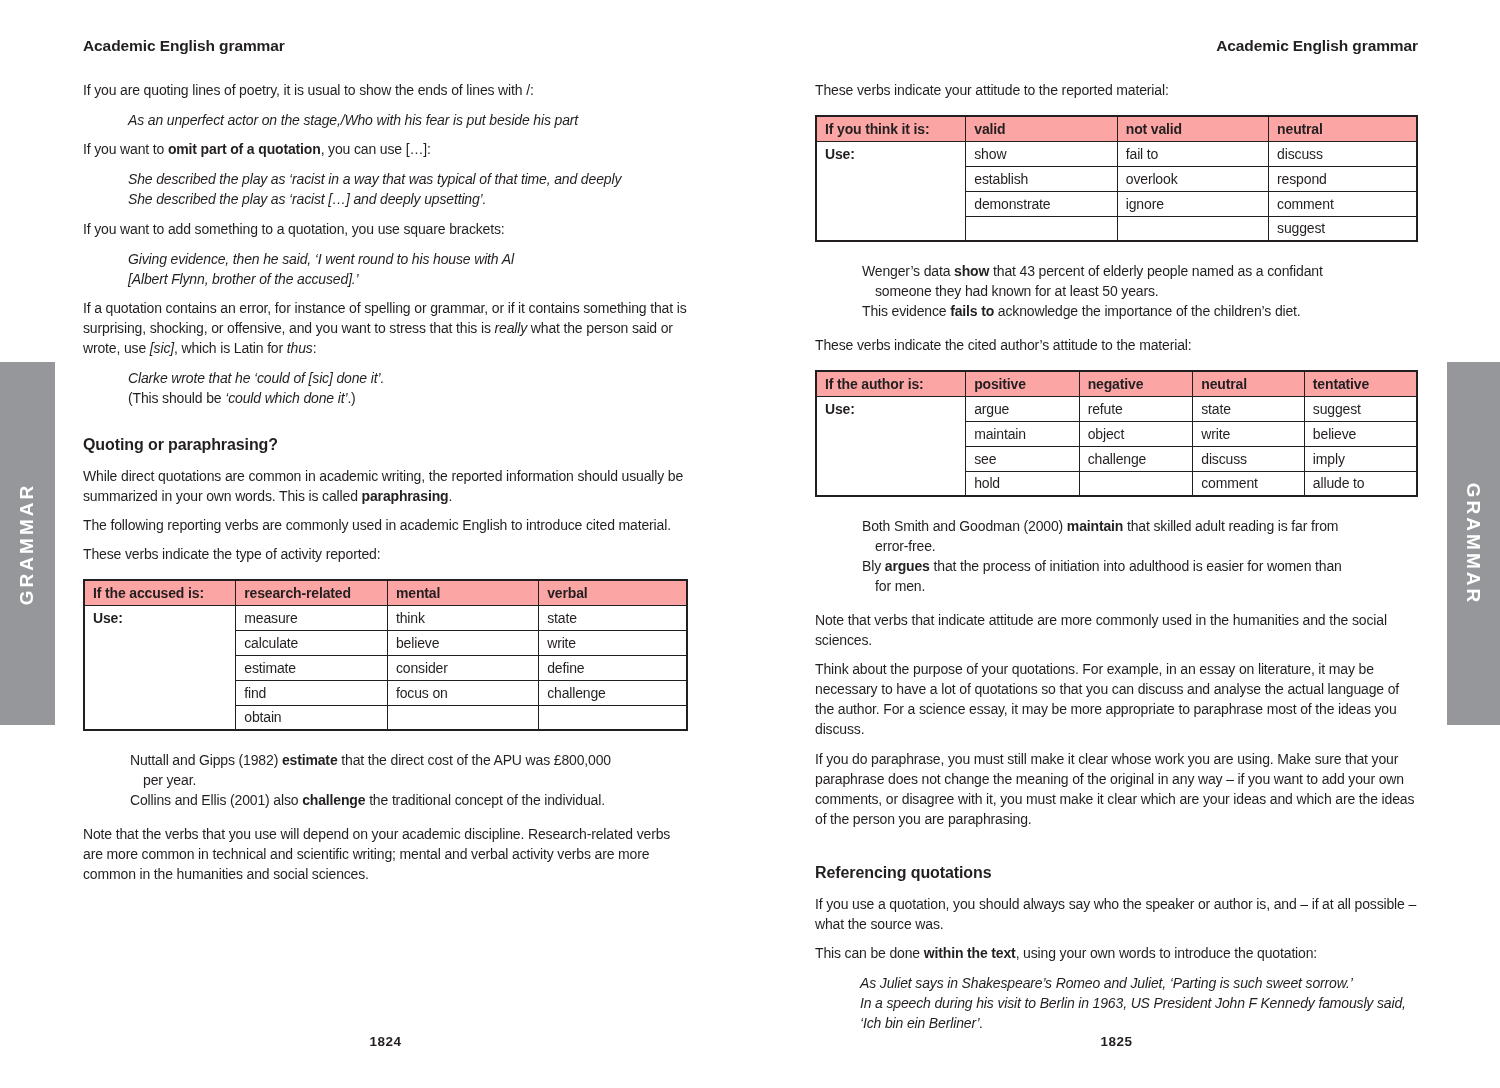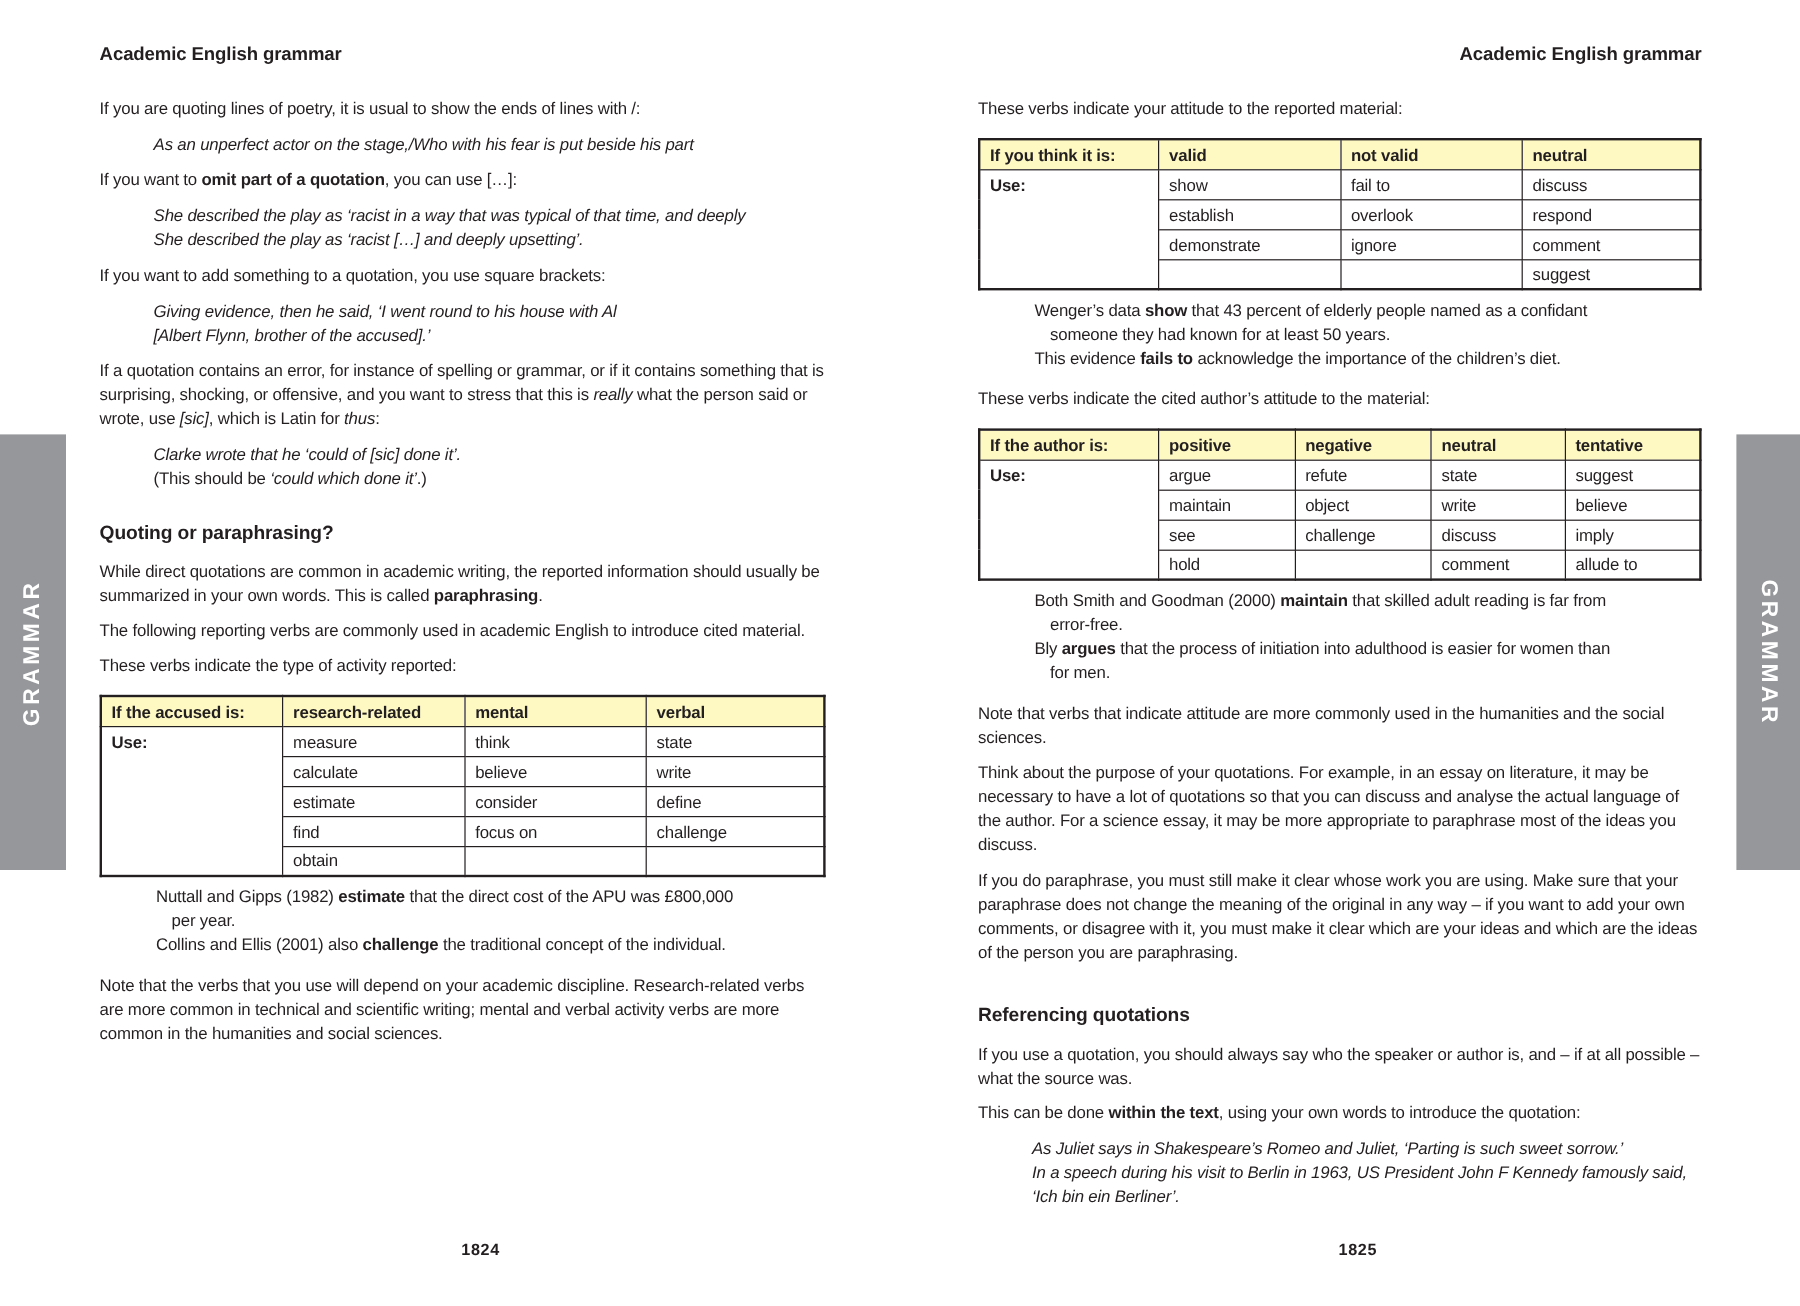--- a/index.html
+++ b/index.html
@@ -28,56 +28,56 @@
   .mt-11 { margin-top:11px !important; }
   .mt-14 { margin-top:14px !important; }
 
   h2.section-heading {
     font-size:16px; font-weight:700; line-height:20px;
     margin:27px 0 0 0; letter-spacing:-0.1px;
   }
   .right-col h2.section-heading { margin-top:34px; }
 
   .example-block { margin:10px 0 0 45px; font-size:14px; line-height:20px; letter-spacing:-0.15px; }
-  .example-block.cite { margin-left:47px; margin-top:6px; }
+  .example-block.cite { margin-left:47px; margin-top:19px; }
   .ex-line { min-height:20px; }
   .ex-line.indent2 { padding-left:13px; }
   .italic { font-style:italic; }
 
   .b { font-weight:700; }
   .i { font-style:italic; }
 
   table.grid {
     border-collapse:collapse; table-layout:fixed; margin-top:15px;
     border:2px solid #231f20;
   }
   .grid th, .grid td {
     border:1.5px solid #231f20; height:25px; padding:0 8px;
     font-size:14px; text-align:left; vertical-align:middle;
     box-sizing:border-box; letter-spacing:-0.15px;
     overflow:hidden; white-space:nowrap;
   }
-  .grid th { background:#fef9c3; font-weight:700; }
+  .grid th { background:#fca5a5; font-weight:700; }
   .grid td.use-cell { font-weight:700; vertical-align:top; padding-top:4px; }
 
   .side-tab {
     position:absolute; top:362px; height:363px; background:#95979a;
     display:flex; align-items:center; justify-content:center;
   }
   .side-tab.left-tab  { left:0;     width:55px; }
   .side-tab.right-tab { left:1447px; width:53px; }
   .tab-text {
     color:#ffffff; font-weight:700; font-size:19px; letter-spacing:3px;
     white-space:nowrap;
   }
   .rotate-ccw { transform:rotate(-90deg); }
   .rotate-cw  { transform:rotate(90deg); }
 
   .page-number {
-    position:absolute; top:1034px; left:15px; width:100%; text-align:center;
+    position:absolute; top:1034px; left:0; width:100%; text-align:center;
     font-size:13.5px; font-weight:700; letter-spacing:0.5px;
   }
 </style>
 </head>
 <body>
 
 <div class="page-col left-col">
   <div class="page-header">Academic English grammar</div>
 
   <p class="body mt-first">If you are quoting lines of poetry, it is usual to show the ends of lines with /:</p>

